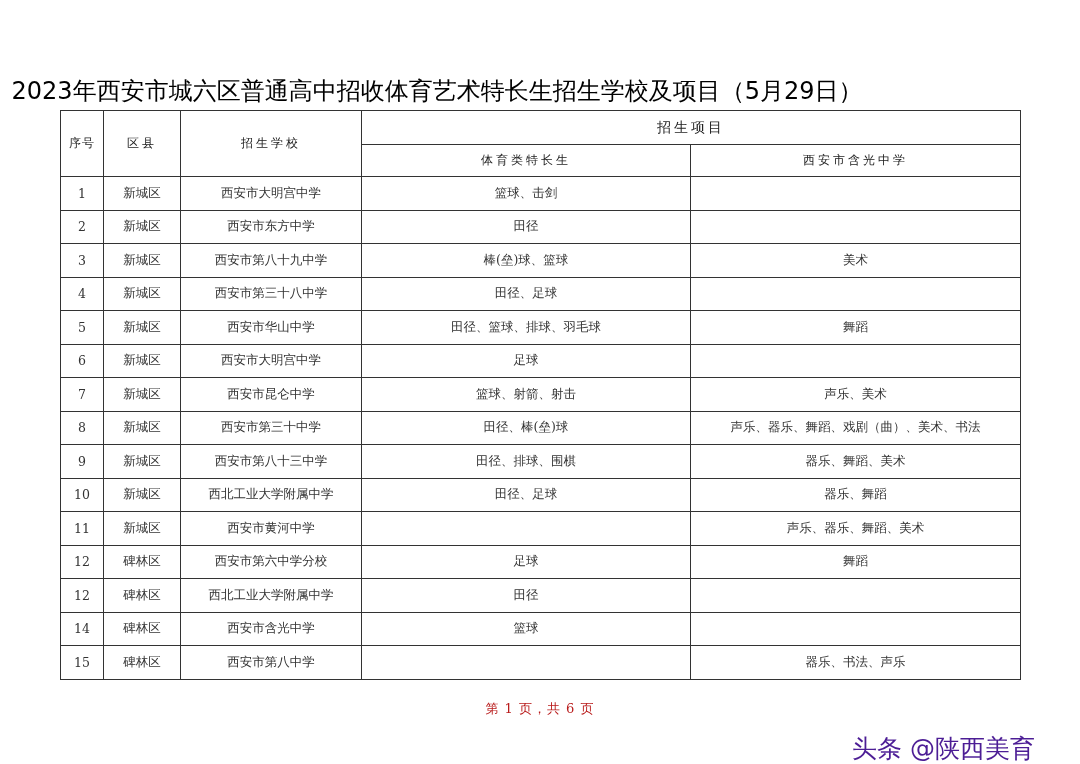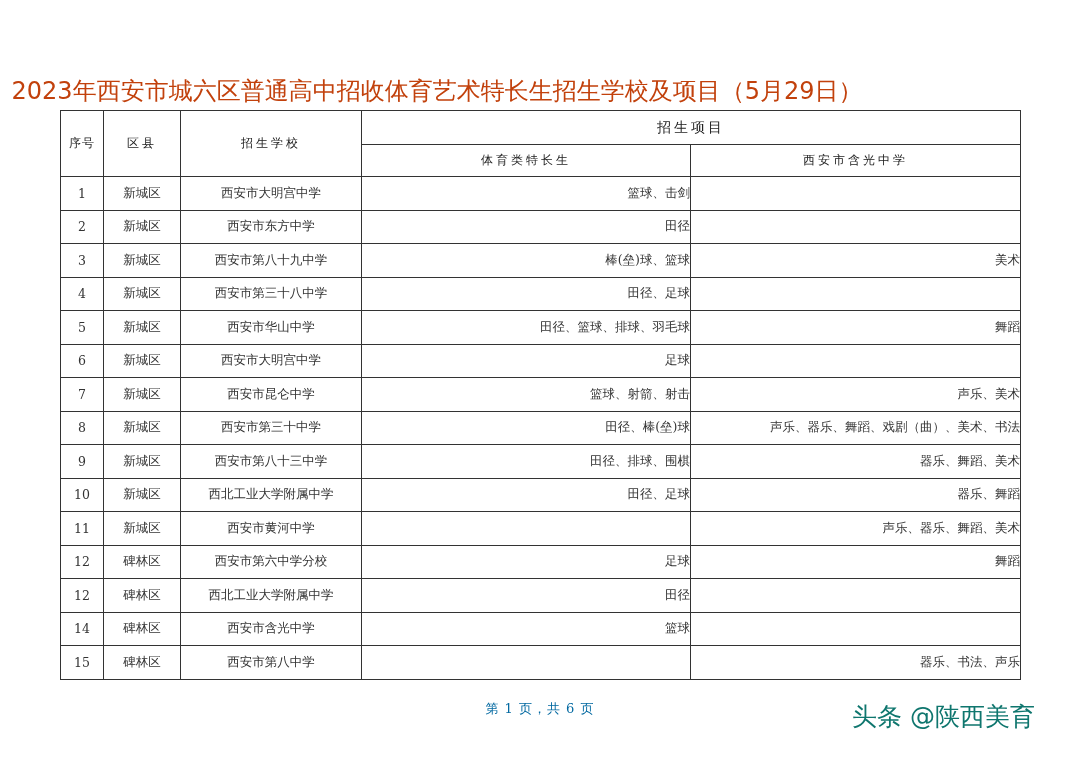--- a/index.html
+++ b/index.html
@@ -17,21 +17,21 @@
     }
     .doc-title {
       position: absolute;
       left: 0;
       top: 74px;
       width: 874px;
       text-align: center;
       font-family: "DejaVu Sans", "Liberation Sans", sans-serif;
       font-size: 24px;
       letter-spacing: 0px;
-      color: #c2410c;
+      color: #000000;
       line-height: 34px;
       white-space: nowrap;
     }
     table.grid {
       position: absolute;
       left: 60px;
       top: 110px;
       width: 960px;
       border-collapse: collapse;
       table-layout: fixed;
@@ -46,38 +46,38 @@
     table.grid th {
       font-family: "DejaVu Sans", "Liberation Sans", sans-serif;
       font-size: 12px;
       color: #222;
       letter-spacing: 3px;
     }
     .hdr1 { height: 34px; }
     .hdr2 { height: 32px; }
     tr.data-row td { height: 32.5px; font-size: 12.5px; color: #333; }
     td.c-idx, td.c-dist, td.c-school { text-align: center; }
-    td.c-sport, td.c-art { text-align: right; padding-left: 3px; }
+    td.c-sport, td.c-art { text-align: center; padding-left: 3px; }
     .page-footer {
       position: absolute;
       top: 700px;
       left: 0;
       width: 1080px;
       text-align: center;
       font-size: 13px;
-      color: #0369a1;
+      color: #b91c1c;
       letter-spacing: 1px;
     }
     .watermark {
       position: absolute;
-      top: 700px;
+      top: 732px;
       left: 852px;
       font-family: "DejaVu Sans", "Liberation Sans", sans-serif;
       font-size: 25px;
-      color: #0f766e;
+      color: #4c1d95;
       text-shadow: 1px 1px 0 #fff, -1px -1px 0 #fff;
       white-space: nowrap;
     }
   </style>
 </head>
 <body>
 
 <div class="doc-title">2023年西安市城六区普通高中招收体育艺术特长生招生学校及项目（5月29日）</div>
 
 <table class="grid">

